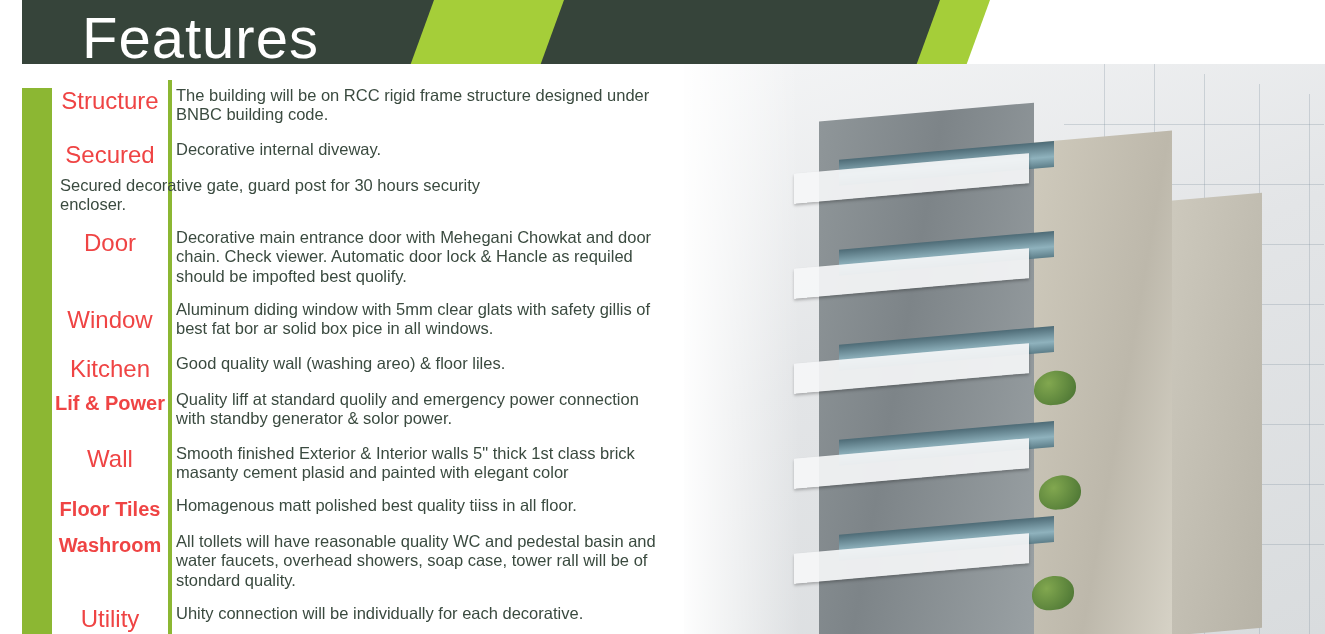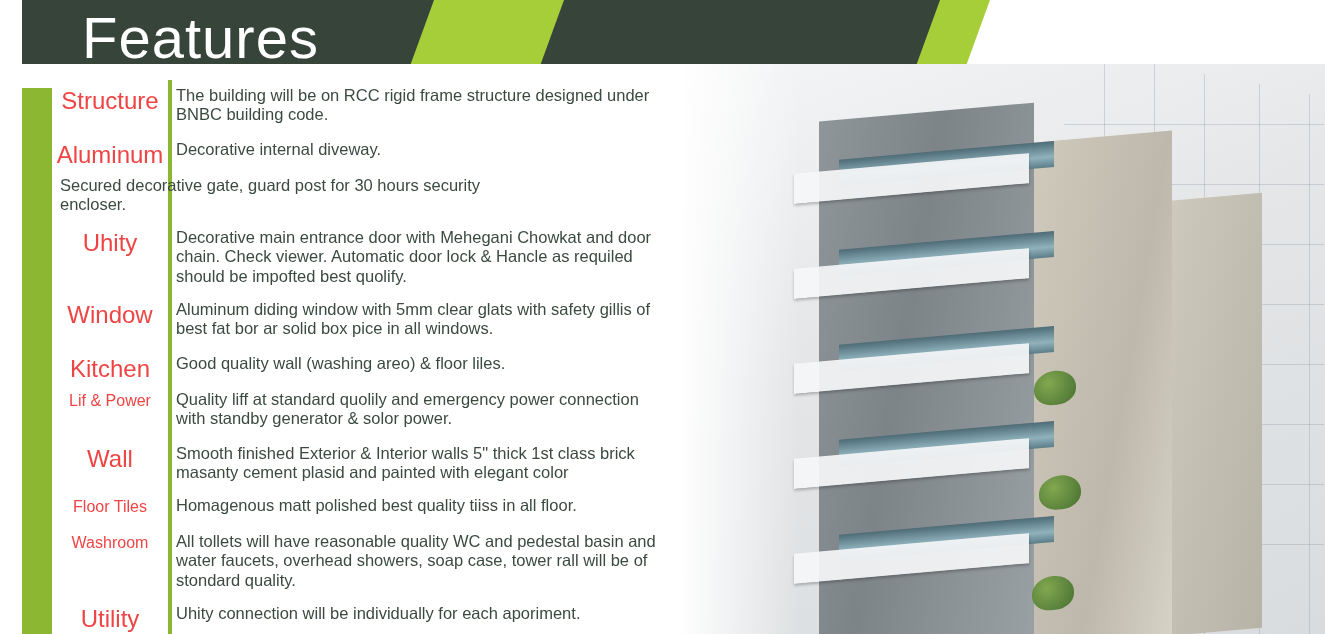--- a/index.html
+++ b/index.html
@@ -183,21 +183,21 @@
   .row-label {
     width: 116px;
     text-align: center;
     color: #ef4444;
     font-size: 24px;
     font-weight: 400;
     line-height: 1.1;
     padding-top: 2px;
     font-family: "Liberation Sans", sans-serif;
   }
-  .row-label.small { font-size: 16px; }
+  .row-label.small { font-size: 20px; font-weight: bold; }
   .row-text {
     margin-left: 8px;
     width: 490px;
     color: #3a4a3f;
     font-size: 16.5px;
     line-height: 1.18;
     font-family: "Liberation Sans", sans-serif;
   }
 </style>
 </head>
@@ -258,34 +258,34 @@
 
   <div class="content">
     <div class="divider"></div>
 
     <div class="row" style="top:18px;">
       <div class="row-label">Structure</div>
       <div class="row-text">The building will be on RCC rigid frame structure designed under BNBC building code.</div>
     </div>
 
     <div class="row" style="top:72px;">
-      <div class="row-label">Aluminum</div>
+      <div class="row-label">Secured</div>
       <div class="row-text">Decorative internal diveway.</div>
     </div>
 
     <div class="row" style="top:108px;">
       <div class="row-text">Secured decorative gate, guard post for 30 hours security encloser.</div>
     </div>
 
     <div class="row" style="top:160px;">
-      <div class="row-label">Uhity</div>
+      <div class="row-label">Door</div>
       <div class="row-text">Decorative main entrance door with Mehegani Chowkat and door chain. Check viewer. Automatic door lock &amp; Hancle as requiled should be impofted best quolify.</div>
     </div>
 
-    <div class="row" style="top:232px;">
+    <div class="row" style="top:232px;align-items:center;">
       <div class="row-label">Window</div>
       <div class="row-text">Aluminum diding window with 5mm clear glats with safety gillis of best fat bor ar solid box pice in all windows.</div>
     </div>
 
     <div class="row" style="top:286px;">
       <div class="row-label">Kitchen</div>
       <div class="row-text">Good quality wall (washing areo) &amp; floor liles.</div>
     </div>
 
     <div class="row" style="top:322px;">
@@ -303,17 +303,17 @@
       <div class="row-text">Homagenous matt polished best quality tiiss in all floor.</div>
     </div>
 
     <div class="row" style="top:464px;">
       <div class="row-label small">Washroom</div>
       <div class="row-text">All tollets will have reasonable quality WC and pedestal basin and water faucets, overhead showers, soap case, tower rall will be of stondard quality.</div>
     </div>
 
     <div class="row" style="top:536px;">
       <div class="row-label">Utility</div>
-      <div class="row-text">Uhity connection will be individually for each aporiment.</div>
+      <div class="row-text">Uhity connection will be individually for each decorative.</div>
     </div>
   </div>
 
 </div>
 
 </body></html>

